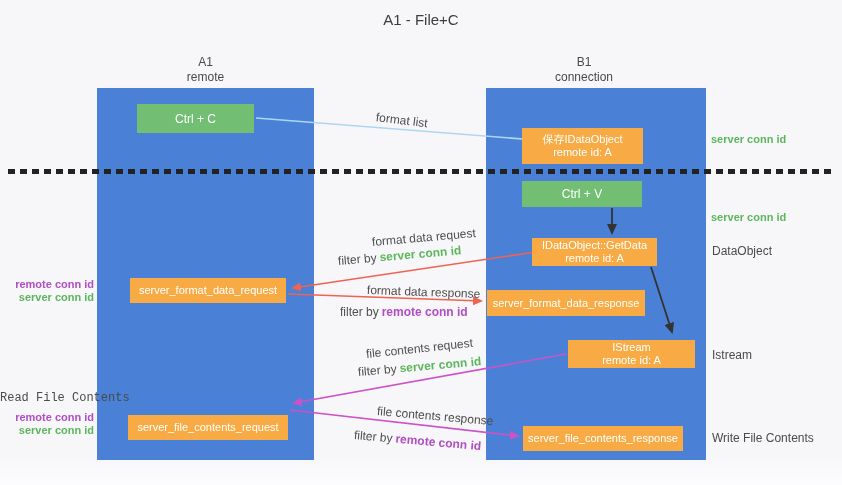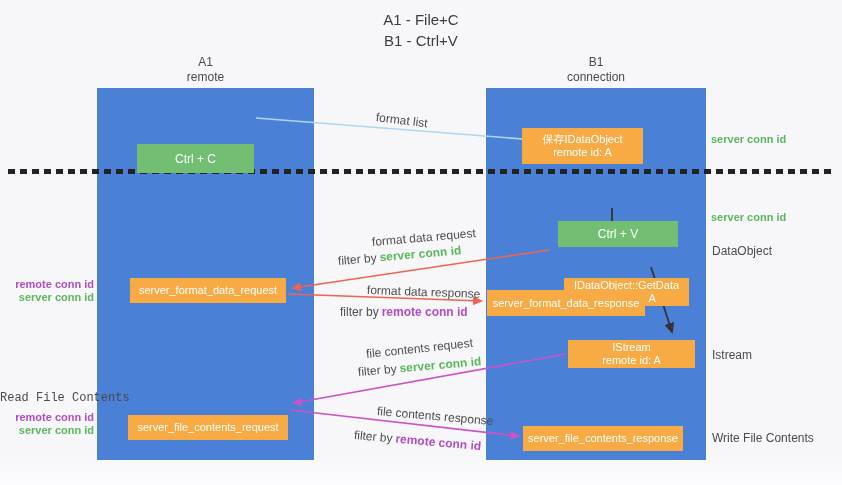--- a/index.html
+++ b/index.html
@@ -22,47 +22,47 @@
   }
   .title{
     position:absolute;left:0;top:9px;width:842px;text-align:center;
     font-size:15px;line-height:21px;color:#3d3d3d;
   }
   .col-header{
     position:absolute;top:55px;text-align:center;
     font-size:12px;line-height:15px;color:var(--text-dark);
   }
   #hdr-a1{left:97px;width:217px;}
-  #hdr-b1{left:486px;width:220px;}
+  #hdr-b1{left:474px;width:220px;}
   .column{position:absolute;top:88px;height:372px;background:var(--column-blue);z-index:1;}
   #col-left{left:97px;width:217px;}
   #col-right{left:486px;width:220px;}
   .dotted{
     position:absolute;left:8px;top:169px;width:828px;height:5px;z-index:4;
     background:repeating-linear-gradient(90deg,#222 0 7px,transparent 7px 12px);
   }
   svg.arrows{position:absolute;left:0;top:0;z-index:3;pointer-events:none;}
   .l-blue{stroke:var(--arrow-blue);stroke-width:1.6;}
   .l-red{stroke:var(--arrow-red);stroke-width:1.6;}
   .l-mag{stroke:var(--arrow-magenta);stroke-width:1.6;}
   .l-blk{stroke:var(--arrow-black);stroke-width:1.8;}
   .mk-blue{fill:var(--arrow-blue);}
   .mk-red{fill:var(--arrow-red);}
   .mk-mag{fill:var(--arrow-magenta);}
   .mk-blk{fill:var(--arrow-black);}
   .box{
     position:absolute;z-index:5;display:flex;flex-direction:column;
     align-items:center;justify-content:center;text-align:center;color:#fff;
   }
-  .box.green{background:var(--box-green);font-size:12px;margin-top:40px;}
+  .box.green{background:var(--box-green);font-size:12px;}
   .box.orange{background:var(--box-orange);font-size:11px;line-height:13px;}
   #box-ctrlc{left:137px;top:104px;width:117px;height:29px;}
-  #box-ctrlv{left:558px;top:181px;width:120px;height:26px;}
+  #box-ctrlv{left:522px;top:181px;width:120px;height:26px;}
   #box-save{left:522px;top:128px;width:121px;height:36px;}
-  #box-getdata{left:564px;top:238px;width:125px;height:28px;margin-top:40px;}
+  #box-getdata{left:532px;top:238px;width:125px;height:28px;}
   #box-istream{left:568px;top:340px;width:127px;height:28px;}
   #box-sfdreq{left:130px;top:278px;width:156px;height:25px;}
   #box-sfdresp{left:487px;top:290px;width:158px;height:26px;}
   #box-sfcreq{left:128px;top:394px;width:160px;height:25px;margin-top:21px;}
   #box-sfcresp{left:523px;top:426px;width:160px;height:25px;}
   .lbl{position:absolute;z-index:5;font-size:12px;color:#4f4f4f;white-space:nowrap;transform-origin:left center;}
   .lbl .green-t{color:var(--text-green);font-weight:bold;margin-left:3px;}
   .lbl .purple-t{color:var(--text-purple);font-weight:bold;margin-left:3px;}
   .side{position:absolute;z-index:5;font-size:11px;font-weight:bold;white-space:nowrap;}
   .side.green-t{color:var(--text-green);}
@@ -89,21 +89,20 @@
   #side-rcid2{top:411px;}
   #side-scid4{top:424px;}
 </style>
 </head>
 <body>
 
 <div class="canvas">
 
   <div class="title">
     <div>A1 - File+C</div>
-    <div>B1 - Ctrl+V</div>
   </div>
 
   <div class="col-header" id="hdr-a1">
     <div>A1</div>
     <div>remote</div>
   </div>
   <div class="col-header" id="hdr-b1">
     <div>B1</div>
     <div>connection</div>
   </div>

